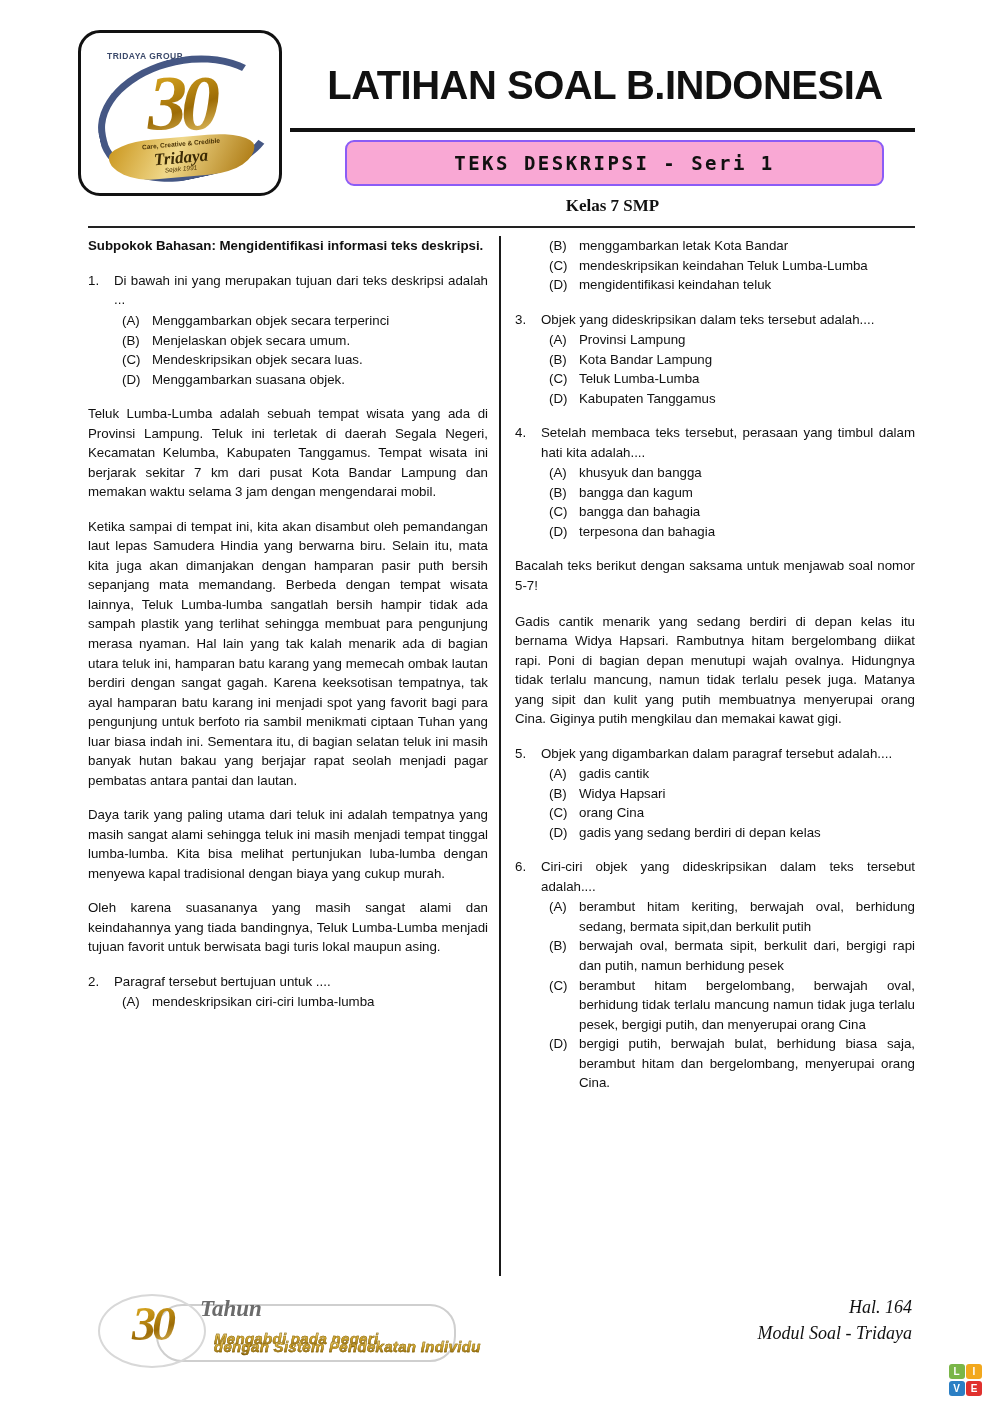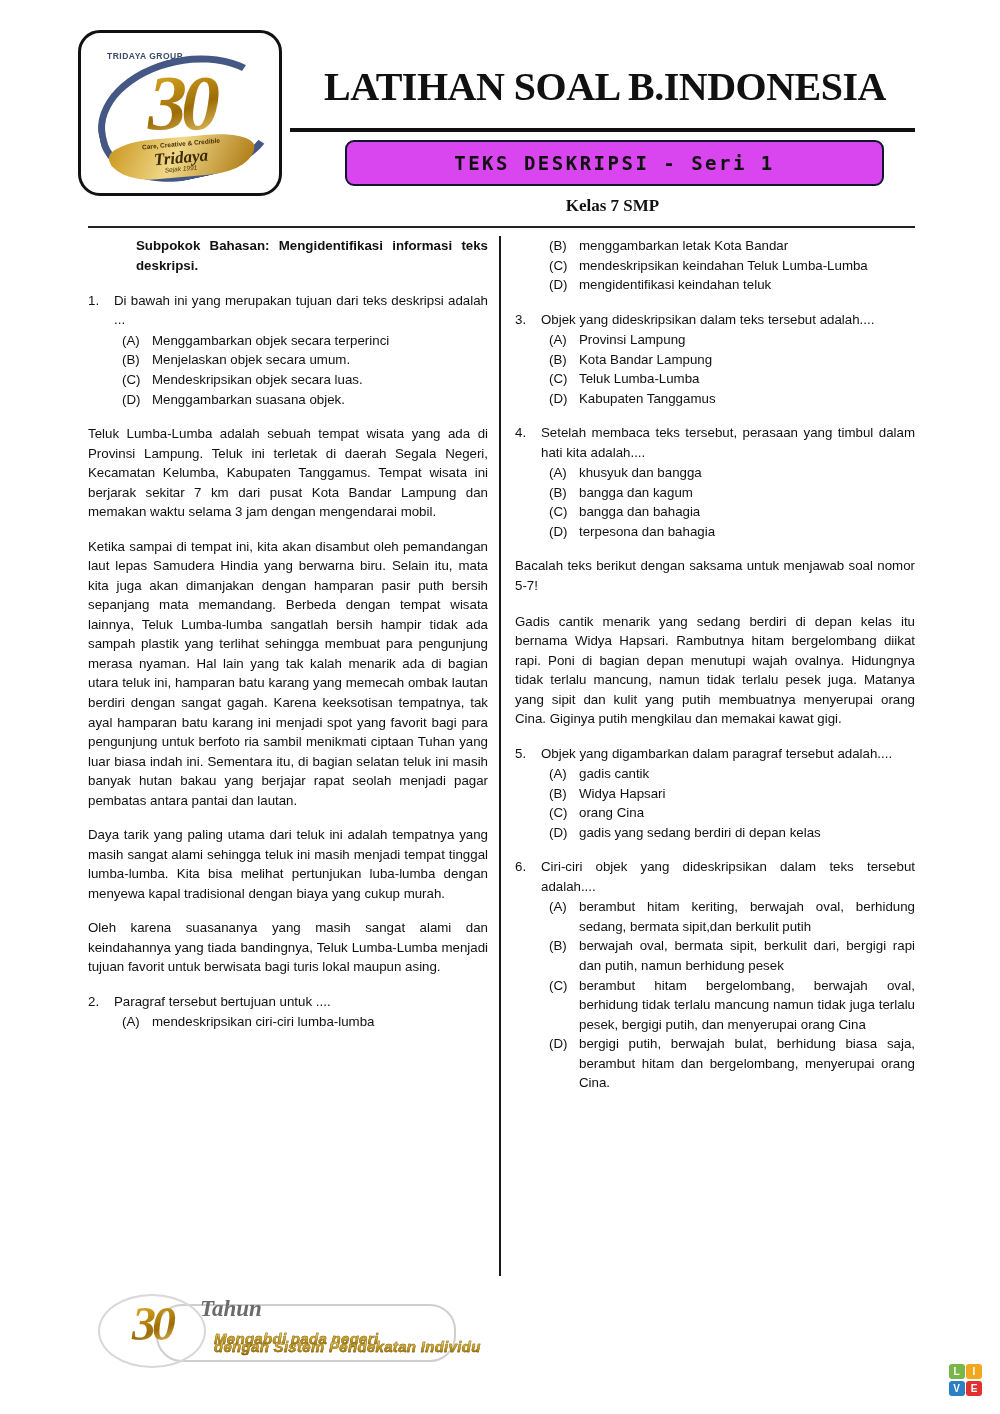--- a/index.html
+++ b/index.html
@@ -49,28 +49,28 @@
     font-size:17px;color:#3b2a05;font-style:italic;font-weight:bold;
     font-family:"Liberation Serif",serif;transform:rotate(-5deg);
   }
   .logo-ribbon-t3{
     position:absolute;left:30px;top:124px;width:120px;text-align:center;
     font-size:6.5px;color:#4a3306;font-style:italic;transform:rotate(-5deg);
   }
   .main-title{
     position:absolute;left:300px;top:63px;width:610px;text-align:center;
     font-size:40px;font-weight:bold;color:#111;letter-spacing:-0.5px;
-    font-family:Liberation Serif, serif;white-space:nowrap;
+    font-family:Liberation Sans, sans-serif;white-space:nowrap;
   }
   .title-rule{
     position:absolute;left:290px;top:128px;width:625px;height:4px;background:#111;
   }
   .subtitle-pill{
     position:absolute;left:345px;top:140px;width:535px;height:42px;
-    background:#d946ef;border:2px solid #0f172a;border-radius:9px;
+    background:#f9a8d4;border:2px solid #8b5cf6;border-radius:9px;
     display:flex;align-items:center;justify-content:center;
   }
   .subtitle-pill span{
     font-family:"DejaVu Sans Mono",monospace;font-size:19px;font-weight:bold;
     letter-spacing:2.5px;color:#111;
   }
   .kelas{
     position:absolute;left:345px;top:196px;width:535px;text-align:center;
     font-family:"Liberation Serif",serif;font-weight:bold;font-size:17px;color:#111;
   }
@@ -86,21 +86,21 @@
     font-size:13.3px;line-height:1.47;color:#111;
   }
   .col-left{left:0;}
   .col-right{left:427px;}
   .col-divider{
     position:absolute;left:411px;top:0;width:2px;height:1040px;background:#1a1a1a;
   }
   p.para{margin:0 0 0 0;text-align:justify;}
   p.para + p.para{margin-top:16px;}
   .gap{height:15px;}
-  .subpokok{font-weight:bold;text-align:justify;line-height:1.5;margin-left:48px;}
+  .subpokok{font-weight:bold;text-align:justify;line-height:1.5;}
   
   .q{display:flex;align-items:flex-start;}
   .q-num{width:26px;flex:0 0 26px;}
   .q-text{flex:1;text-align:justify;}
   .opts{margin-top:1px;padding-left:34px;}
   .opt{display:flex;align-items:flex-start;margin-bottom:0px;}
   .opt-key{width:30px;flex:0 0 30px;}
   .opt-body{flex:1;text-align:justify;}
   .opt-tight .opt-body{text-align:left;}
   
@@ -366,20 +366,24 @@
       <div class="banner-pill"></div>
       <div class="banner-logo">
         <div class="banner-ring"></div>
         <div class="banner-30">30</div>
       </div>
       <div class="banner-tahun">Tahun</div>
       <div class="banner-l1">Mengabdi pada negeri</div>
       <div class="banner-l2">dengan Sistem Pendekatan Individu</div>
     </div>
 
+    <div class="hal">
+      <div>Hal. 164</div>
+      <div>Modul Soal - Tridaya</div>
+    </div>
 
     <div class="lw">
       <div class="lw-tiles">
         <div class="lw-tile" style="background: rgb(122, 182, 72);">L</div>
         <div class="lw-tile" style="background: rgb(242, 168, 29);">I</div>
         <div class="lw-tile" style="background: rgb(43, 127, 196);">V</div>
         <div class="lw-tile" style="background: rgb(224, 49, 46);">E</div>
       </div>
     </div>
   </div>

